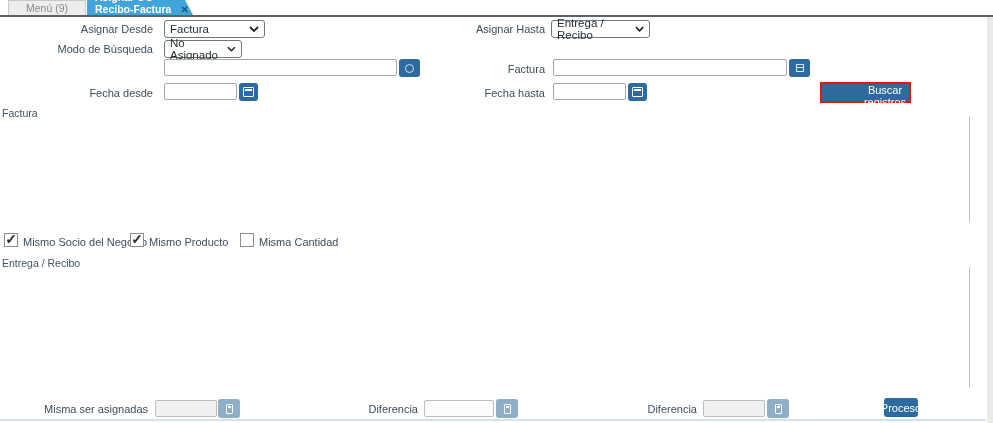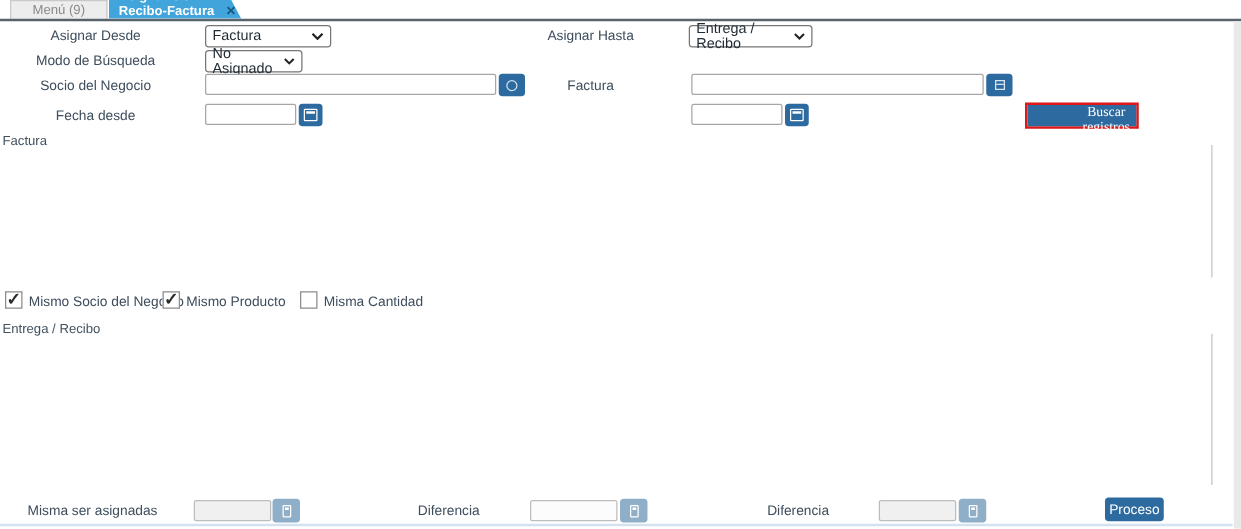--- a/index.html
+++ b/index.html
@@ -11,21 +11,21 @@
   .tab-underline { position:absolute; left:0; top:15px; width:993px; height:2px; background:#59636c; }
   .tab-menu { position:absolute; left:8px; top:0; width:78px; height:15px; background:#ededed;
       border:1px solid #c9c9c9; border-bottom:none; color:#8a8a8a; font-size:10.5px;
       display:flex; align-items:center; justify-content:center; }
   .tab-active { position:absolute; left:87px; top:0; width:106px; height:15px; background:#41a4da;
       color:#fff; font-size:10.5px; font-weight:600; display:flex; align-items:flex-end;
       padding:0 4px 0 8px; clip-path:polygon(0 0, calc(100% - 8px) 0, 100% 100%, 0 100%); }
   .tab-close { margin-left:5px; color:#16587f; font-size:10px; font-weight:700; cursor:pointer; }
 
   
-  .lbl { position:absolute; font-size:11px; color:#3e4d5c; text-align:center; height:14px; line-height:14px; }
+  .lbl { position:absolute; font-size:11px; color:#3e4d5c; text-align:right; height:14px; line-height:14px; }
   .sel { position:absolute; height:18px; background:#fff; border:1px solid #767676; border-radius:3px;
       display:flex; align-items:center; justify-content:space-between; padding:0 5px 0 5px;
       font-size:11.5px; color:#1f2a33; cursor:pointer; }
   .inp { position:absolute; height:17px; background:#fff; border:1px solid #a6a6a6; border-radius:2px;
       font-size:11px; color:#333; padding:0 3px; font-family:"Liberation Sans", sans-serif; }
   .btn-ic { position:absolute; background:#2d6a9f; border:none; border-radius:3px;
       display:flex; align-items:center; justify-content:center; cursor:pointer; }
   .btn-ic.dis { background:#8fafc8; }
   .btn-txt { position:absolute; background:#2d6a9f; border:none; border-radius:3px; color:#fff;
       font-size:11px; font-family:"Liberation Sans", sans-serif; display:flex; align-items:center;
@@ -49,21 +49,21 @@
   
   .cb { position:absolute; width:14px; height:14px; background:#fff; border:1px solid #8b8b8b; top:233px;
       display:flex; align-items:center; justify-content:center; cursor:pointer; }
   .cb .mark { font-size:14px; font-weight:700; color:#2b2b2b; line-height:12px; margin-top:-2px; }
   .cb-lbl { position:absolute; top:236px; font-size:11px; color:#3e4d5c; height:12px; line-height:12px; }
 
   
   .hl-wrap { position:absolute; left:820px; top:82px; width:91px; height:21px;
       border:2px solid #e01717; display:flex; }
   .hl-wrap .btn-inner { flex:1; background:#2d6a9f; color:#fff; font-size:11px; border:none;
-      font-family:Liberation Serif, serif; cursor:pointer;padding-left:39px; }
+      font-family:Liberation Sans, sans-serif; cursor:pointer;padding-left:39px; }
 </style>
 </head>
 <body>
 
 <div id="screen">
 
   <div class="tab-bar">
     <div class="tab-menu">
       <span>Menú (9)</span>
     </div>
@@ -91,38 +91,38 @@
   </div>
 
   <div class="lbl" style="left:0;width:153px;top:42px">Modo de Búsqueda</div>
   <div class="sel" style="left:164px;top:40px;width:78px">
     <span>No Asignado</span>
     <svg width="10" height="6" viewBox="0 0 10 6">
         <polyline points="1,1 5,5 9,1" stroke="#222" stroke-width="1.8" fill="none"></polyline>
       </svg>
   </div>
 
-  <div class="lbl" style="left:0;width:153px;top:62px">Socio del Negocio</div>
   <input type="text" class="inp" style="left: 164px; top: 59px; width: 233px;" value="">
   <button class="btn-ic" style="left:399px;top:59px;width:21px;height:18px">
     <span class="ic-circle"></span>
   </button>
 
   <div class="lbl" style="left:400px;width:145px;top:62px">Factura</div>
   <input type="text" class="inp" style="left: 553px; top: 59px; width: 234px;" value="">
   <button class="btn-ic" style="left:789px;top:59px;width:21px;height:18px">
     <span class="ic-grid"></span>
   </button>
 
   <div class="lbl" style="left:0;width:153px;top:86px">Fecha desde</div>
   <input type="text" class="inp" style="left: 164px; top: 83px; width: 73px;" value="">
   <button class="btn-ic" style="left:239px;top:83px;width:19px;height:18px">
     <span class="ic-cal"></span>
   </button>
 
+  <div class="lbl" style="left:400px;width:145px;top:86px">Fecha hasta</div>
   <input type="text" class="inp" style="left: 553px; top: 83px; width: 73px;" value="">
   <button class="btn-ic" style="left:628px;top:83px;width:19px;height:18px">
     <span class="ic-cal"></span>
   </button>
 
   <div class="hl-wrap">
     <button class="btn-inner">Buscar registros</button>
   </div>
 
   <div class="section-lbl" style="left:2px;top:107px">Factura</div>
@@ -157,18 +157,18 @@
   <button class="btn-ic dis" style="left:496px;top:399px;width:22px;height:19px">
     <span class="ic-calc"></span>
   </button>
 
   <div class="lbl" style="left:580px;width:117px;top:402px">Diferencia</div>
   <input type="text" class="inp" style="left: 703px; top: 400px; width: 62px; background: rgb(240, 240, 240); border-color: rgb(189, 189, 189);" value="">
   <button class="btn-ic dis" style="left:767px;top:399px;width:22px;height:19px">
     <span class="ic-calc"></span>
   </button>
 
-  <button class="btn-txt" style="left:884px;top:398px;width:47px;height:19px">Proceso</button>
+  <button class="btn-txt" style="left:884px;top:398px;width:34px;height:19px">Proceso</button>
 
   <div class="bottom-line"></div>
   <div class="right-strip"></div>
 
 </div>
 
 </body></html>

